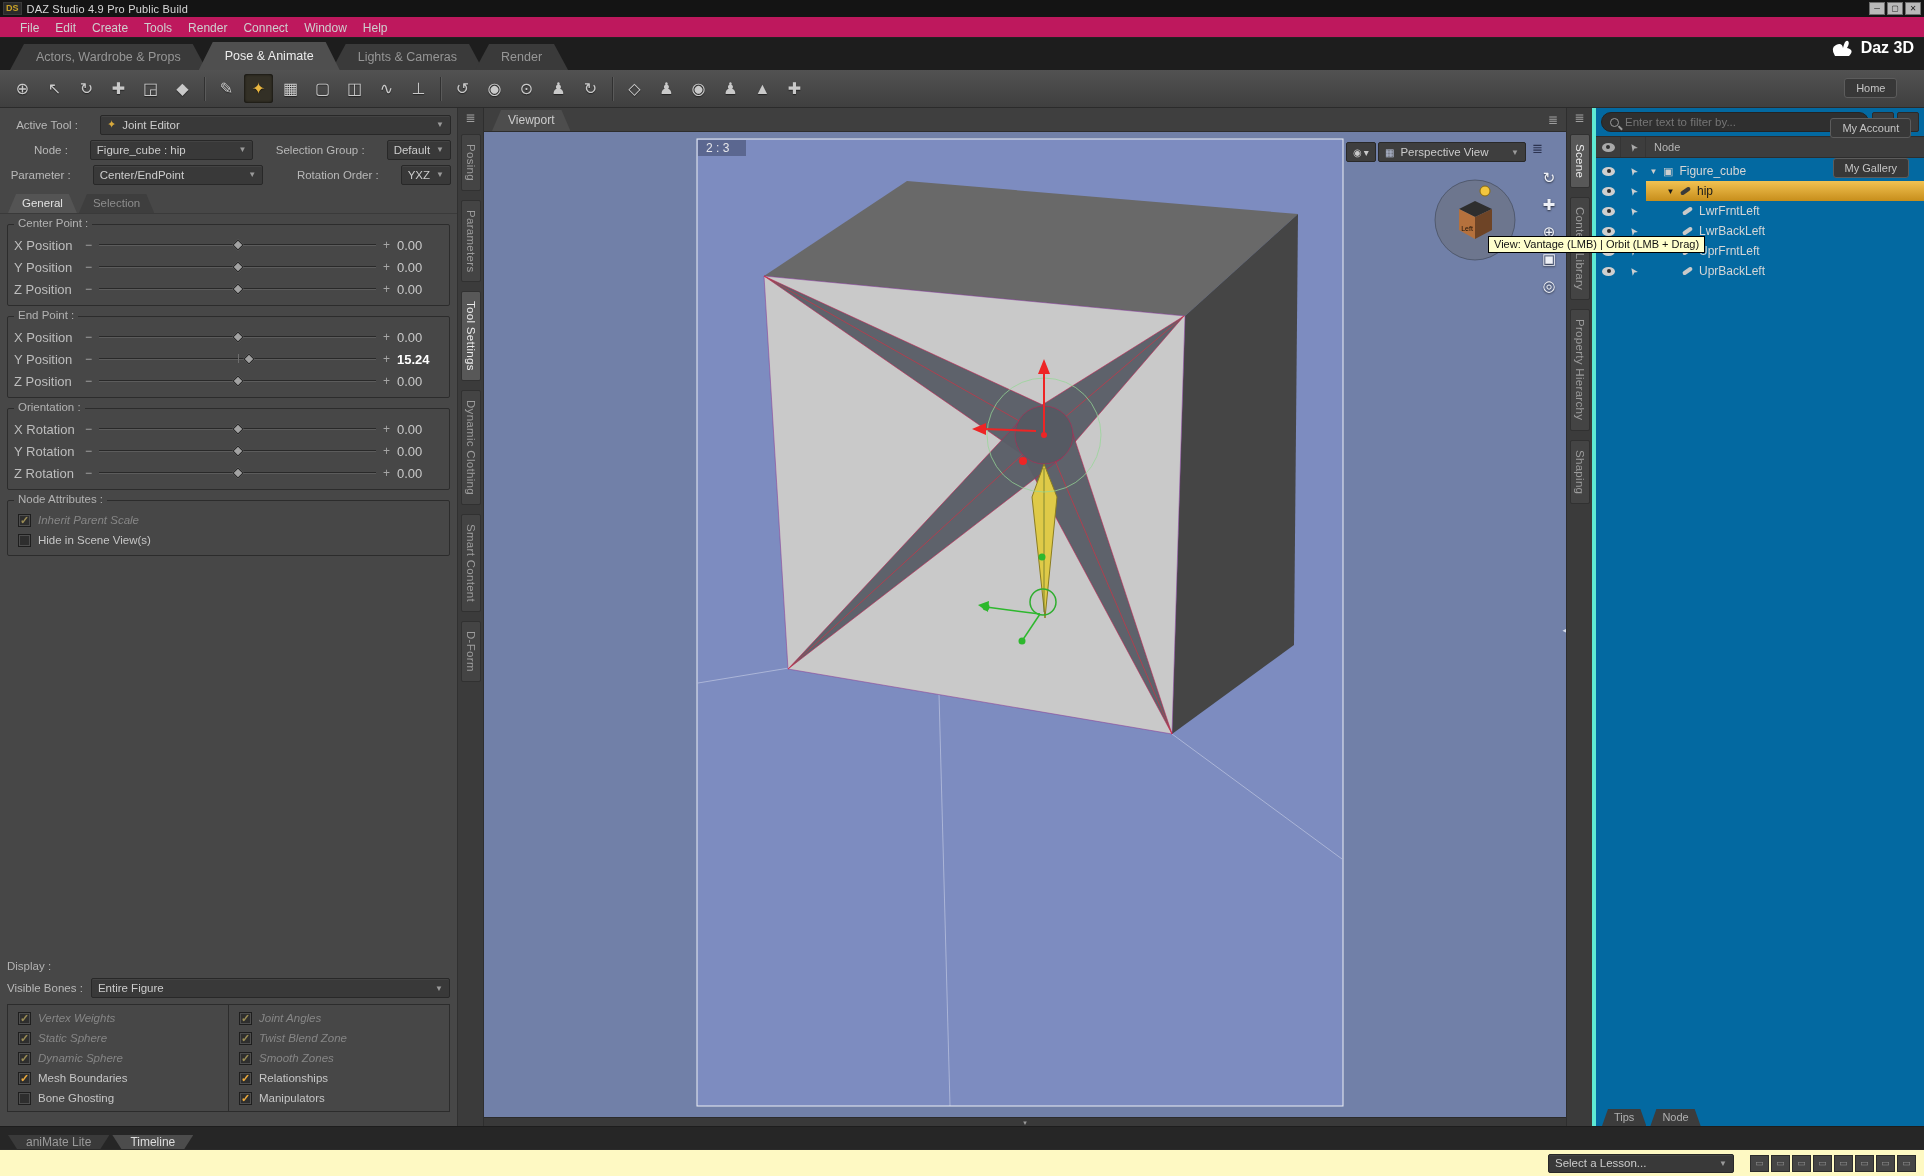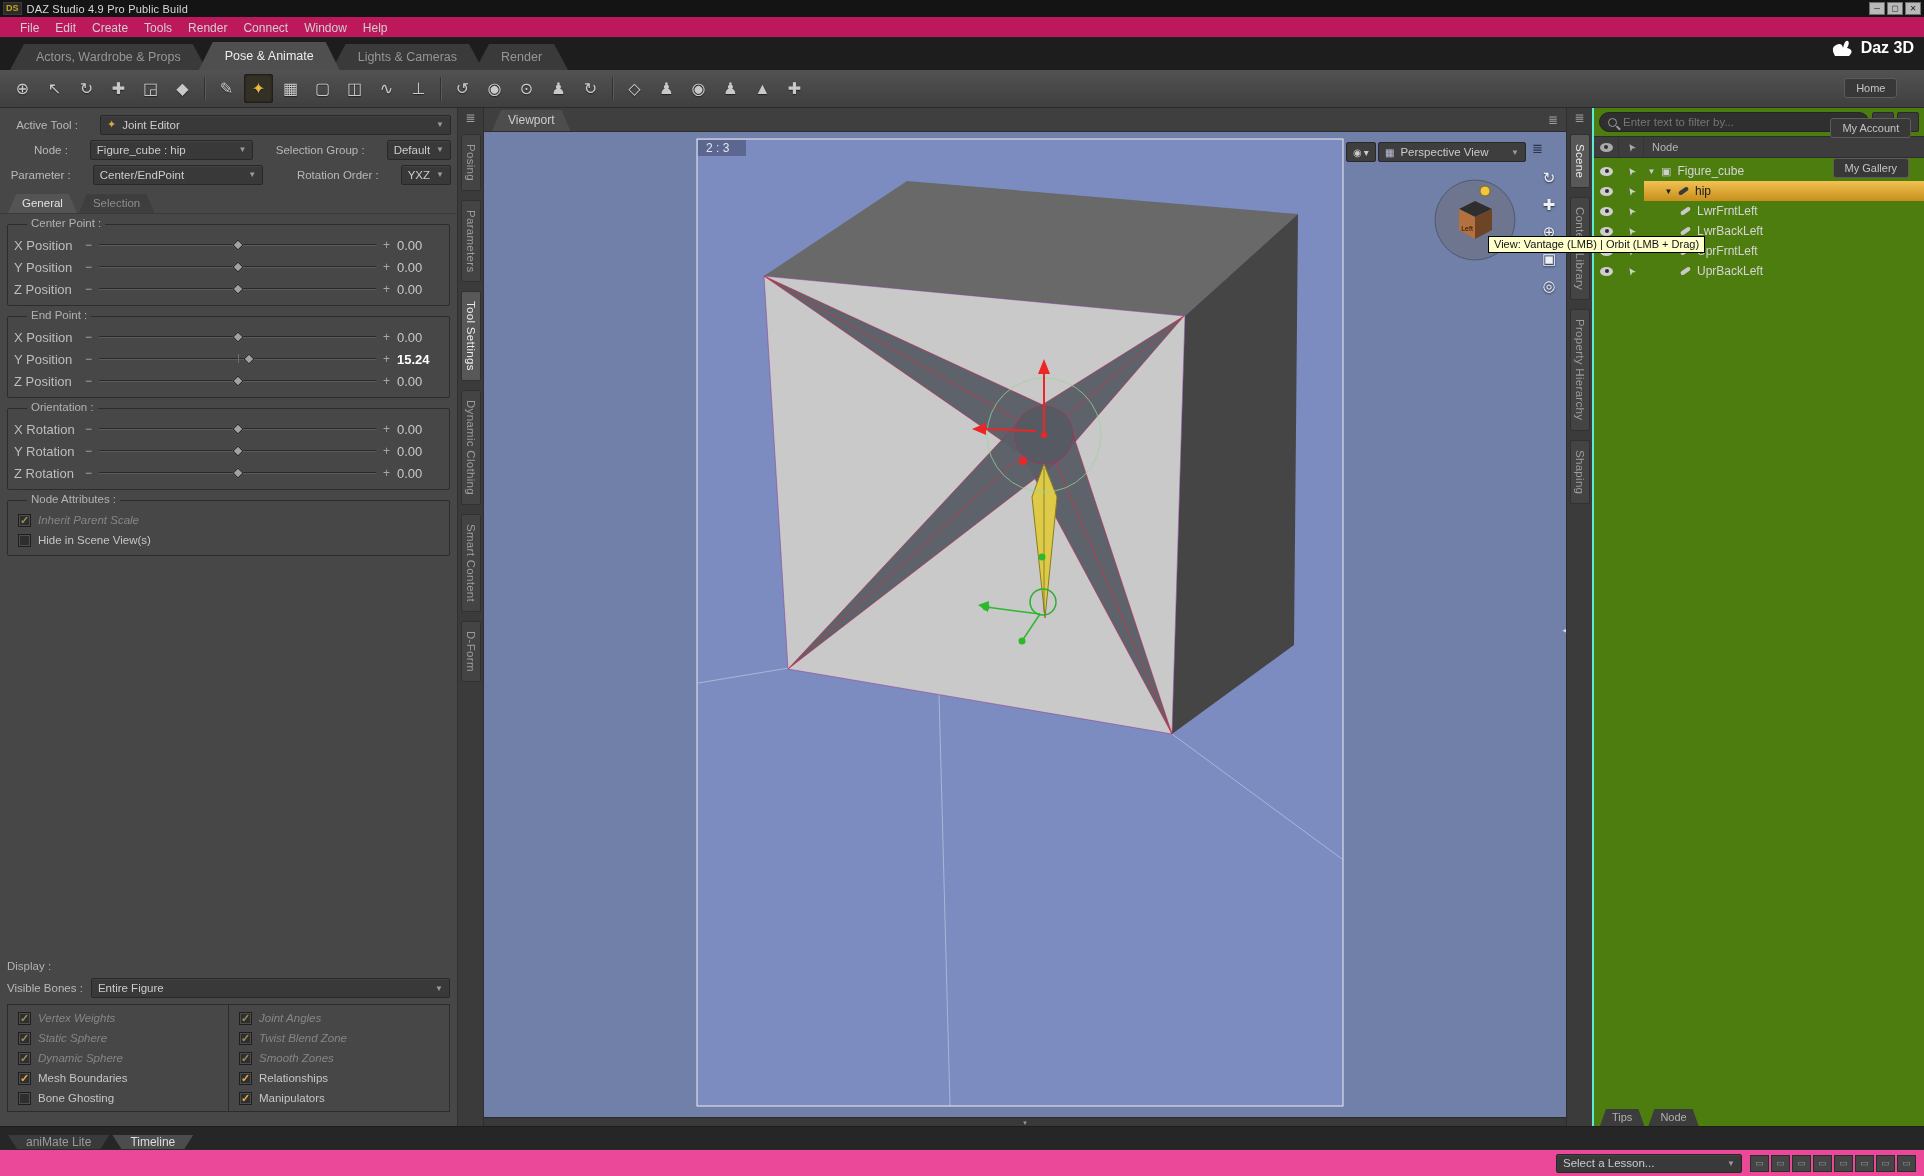--- a/index.html
+++ b/index.html
@@ -47,21 +47,21 @@
   .dd .arr { margin-left:auto; font-size:8px; color:#9a9a9a; }
   .dd-flex { flex:1; } .dd-188 { width:188px; }
   .ddglyph { color:#d8a93c; font-size:11px; }
 
   .ptabs { display:flex; gap:2px; padding:5px 8px 0; border-bottom:1px solid #3a3a3a; margin-top:2px; }
   .ptab { padding:3px 14px 4px; font-size:11.5px; color:#8d8d8d; background:#3e3e3e;
           clip-path: polygon(8px 0, calc(100% - 8px) 0, 100% 100%, 0 100%); }
   .ptab.active { background:#545454; color:#e2e2e2; }
 
   .gbox { border:1px solid #2c2c2c; border-radius:2px; margin:10px 7px 0; padding:9px 6px 5px; position:relative; }
-  .gtitle { position:absolute; top:-8px; left:19px; background:#474747; padding:0 4px; color:#b2b2b2; font-size:11.5px; }
+  .gtitle { position:absolute; top:-8px; left:6px; background:#474747; padding:0 4px; color:#b2b2b2; font-size:11.5px; }
   .srow { display:flex; align-items:center; height:22px; gap:5px; }
   .slab { width:64px; color:#bdbdbd; font-size:13px; }
   .snudge { width:11px; text-align:center; color:#a6a6a6; font-size:12px; line-height:12px; }
   .strack { flex:1; position:relative; height:14px; }
   .strack::before { content:""; position:absolute; left:0; right:0; top:6px; height:1px; background:#292929; box-shadow:0 1px 0 #5c5c5c; }
   .stick { position:absolute; left:50%; top:2px; width:1px; height:9px; background:#6d6d6d; }
   .shandle { position:absolute; left:50%; top:3px; width:8px; height:8px; background:#a2a2a2; border:1px solid #242424; transform:translateX(-50%) rotate(45deg); }
   .shandle.pos54 { left:54%; }
   .sval { width:46px; text-align:left; color:#c9c9c9; font-size:13px; }
   .sval.hot { color:#ffffff; font-weight:bold; }
@@ -101,21 +101,21 @@
   .vp-persp { position:absolute; left:894px; top:10px; width:148px; height:20px; display:flex; align-items:center; gap:6px; background:#3e3e3e; border:1px solid #292929; border-radius:2px; color:#cccccc; font-size:11.5px; padding:0 6px; }
   .vp-persp .arr { margin-left:auto; font-size:8px; color:#9a9a9a; }
   .vp-persp .gico { color:#b9c2da; font-size:10px; }
   .vp-opts { position:absolute; left:1048px; top:9px; color:#2c3350; font-size:13px; }
   .vp-controls { position:absolute; right:5px; top:34px; display:flex; flex-direction:column; gap:3px; }
   .vp-ctrl { width:24px; height:24px; display:flex; align-items:center; justify-content:center; color:#eef0f6; font-size:15px; text-shadow:0 1px 2px rgba(0,0,0,.65); }
   .vp-split { position:absolute; right:-1px; top:50%; color:#d5dbeb; font-size:9px; }
   .vp-footer { height:9px; background:#393939; border-top:1px solid #2b2b2b; display:flex; align-items:center; justify-content:center; color:#9a9a9a; font-size:7px; line-height:7px; }
 
   
-  .right-panel { width:332px; background:#4d7c0f; border-left:2px solid #5eead4; display:flex; flex-direction:column; overflow:hidden; }
+  .right-panel { width:332px; background:#0369a1; border-left:4px solid #5eead4; display:flex; flex-direction:column; overflow:hidden; }
   .sp-top { display:flex; align-items:center; gap:3px; padding:4px 5px; }
   .sp-search { flex:1; height:20px; background:#2f2f2f; border:1px solid #242424; border-radius:10px; display:flex; align-items:center; gap:6px; padding:0 8px; }
   .search-glass { width:9px; height:9px; border:1.5px solid #9a9a9a; border-radius:50%; position:relative; flex:none; }
   .search-glass::after { content:""; position:absolute; width:5px; height:1.5px; background:#9a9a9a; transform:rotate(45deg); left:7px; top:8px; }
   .sp-input { flex:1; background:transparent; border:none; outline:none; color:#9a9a9a; font-size:11.5px; font-family:"Liberation Sans", sans-serif; }
   .sp-nav { width:22px; height:20px; background:#3c3c3c; border:1px solid #2a2a2a; color:#a8a8a8; font-size:9px; display:flex; align-items:center; justify-content:center; border-radius:2px; }
   .sp-header { height:22px; background:#3d3d3d; border-top:1px solid #2d2d2d; border-bottom:1px solid #2d2d2d; display:flex; align-items:center; color:#b5b5b5; font-size:11px; }
   .hcol { width:25px; height:100%; display:flex; align-items:center; justify-content:center; border-right:1px solid #333; opacity:.75; }
   .hnode { padding-left:8px; }
   .sp-tree { flex:1; padding-top:3px; font-size:12px; }
@@ -136,21 +136,21 @@
   .tlabel { color:#d6d6d6; padding-left:2px; white-space:nowrap; }
   .sp-bottom { height:20px; display:flex; gap:4px; padding:0 6px; align-items:flex-end; }
   .sp-btab { padding:2px 12px 3px; background:#3c3c3c; color:#b0b0b0; font-size:11px;
              clip-path: polygon(6px 0, calc(100% - 6px) 0, 100% 100%, 0 100%); }
 
   
   .bottom-tabs { height:23px; background:#262626; border-top:1px solid #1d1d1d; display:flex; align-items:flex-end; padding-left:8px; gap:3px; }
   .btab { display:flex; align-items:center; padding:0 18px; background:#3a3a3a; color:#9a9a9a; font-size:12px;
           clip-path: polygon(0 0, 100% 0, calc(100% - 9px) 100%, 9px 100%); }
   .btab.active { background:#4c4c4c; color:#dddddd; }
-  .statusbar { height:27px; background:#ec4899; border-top:1px solid #2a2a2a; display:flex; align-items:center; justify-content:flex-end; padding:0 8px; gap:8px; }
+  .statusbar { height:27px; background:#fef9c3; border-top:1px solid #2a2a2a; display:flex; align-items:center; justify-content:flex-end; padding:0 8px; gap:16px; }
   .lesson-dd { width:186px; height:19px; }
   .layout-row { display:flex; gap:2px; }
   .layout-btn { width:19px; height:17px; background:#454545; border:1px solid #2c2c2c; color:#8f8f8f; font-size:9px; display:flex; align-items:center; justify-content:center; }
 
   
   .tooltip { position:absolute; left:1488px; top:236px; z-index:60; background:#ffffcc; border:1px solid #000; color:#111; font-size:11px; padding:1px 5px 2px; white-space:nowrap; }
 </style>
 </head>
 <body>
 

